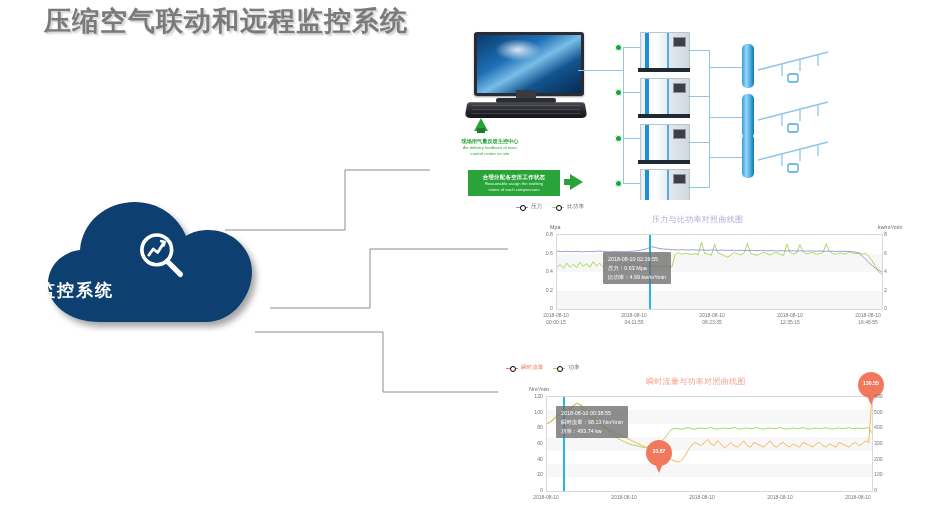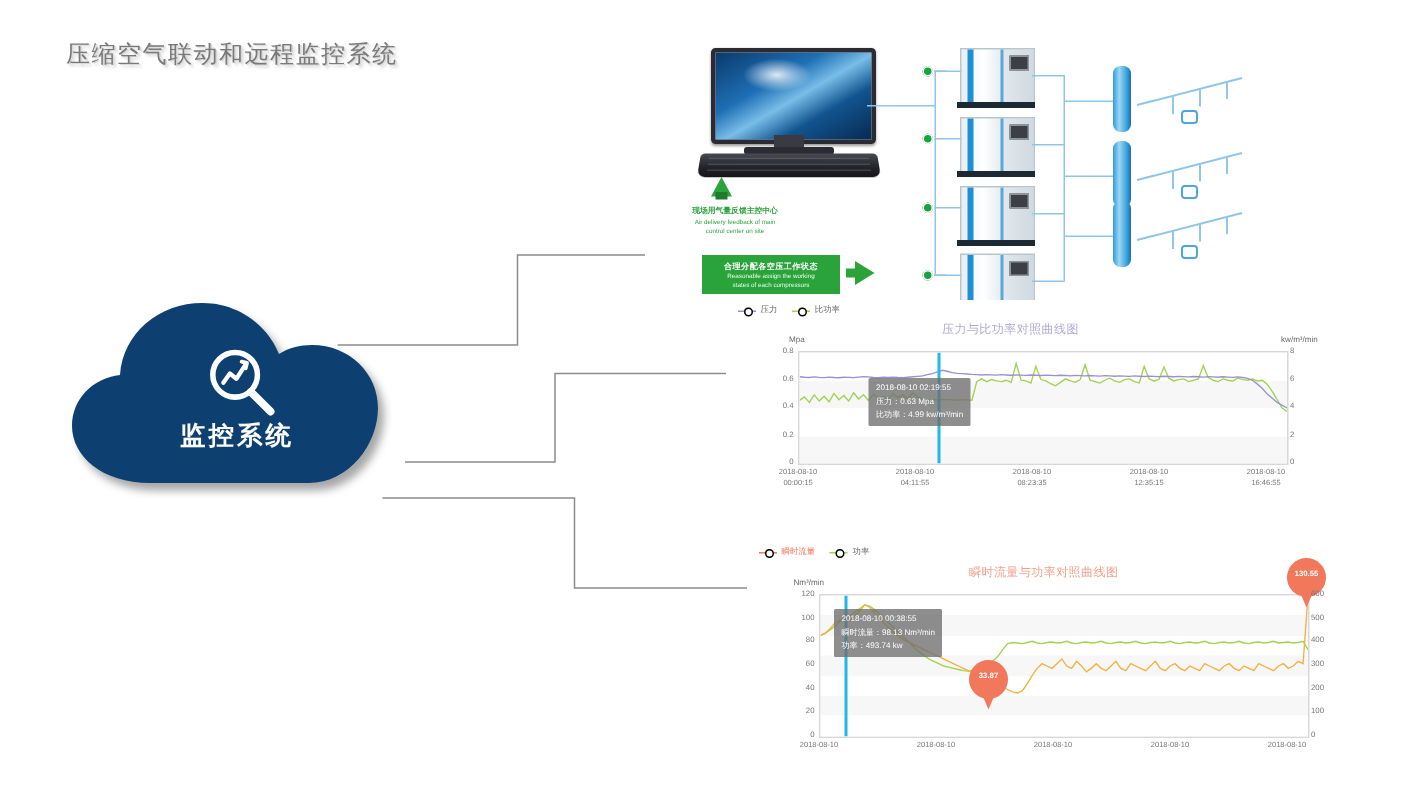--- a/index.html
+++ b/index.html
@@ -5,32 +5,32 @@
   html,body{margin:0;padding:0;}
   body{
     width:945px;height:529px;background:#ffffff;overflow:hidden;
     font-family:"Liberation Sans","DejaVu Sans",sans-serif;
     position:relative;
   }
   .slide{position:absolute;inset:0;}
 
   
   .title{
-    position:absolute;left:44px;top:26px;
-    font-size:16px;font-weight:normal;color:#7a7a7a;
+    position:absolute;left:44px;top:3px;
+    font-size:27px;font-weight:bold;color:#7a7a7a;
     letter-spacing:1px;
     text-shadow:1px 1px 0 #d9d9d9, 2px 2px 2px rgba(0,0,0,.18);
     white-space:nowrap;
   }
 
   
   .cloud-wrap{position:absolute;left:38px;top:192px;width:250px;height:140px;}
   .cloud-svg{position:absolute;left:0;top:0;}
   .cloud-label{
-    position:absolute;left:0;top:87px;width:240px;text-align:center;
+    position:absolute;left:0;top:87px;width:240px;
     color:#ffffff;font-size:17px;font-weight:bold;letter-spacing:2px;
   }
   .cloud-icon{position:absolute;left:96px;top:36px;width:56px;height:56px;}
 
   
   .conn{position:absolute;border-color:#8c8c8c;border-style:solid;border-width:0;}
 
   
   .diagram{position:absolute;left:430px;top:22px;width:515px;height:180px;}
   .monitor{position:absolute;left:36px;top:10px;width:120px;height:86px;}
@@ -252,21 +252,21 @@
         <rect x="32" y="94" width="10" height="8" rx="2" stroke="#4da6dd"></rect>
         <line x1="2" y1="130" x2="72" y2="112"></line>
         <line x1="26" y1="124" x2="26" y2="136"></line>
         <line x1="44" y1="119" x2="44" y2="131"></line>
         <line x1="62" y1="114" x2="62" y2="126"></line>
         <rect x="32" y="134" width="10" height="8" rx="2" stroke="#4da6dd"></rect>
       </g>
     </svg>
   </div>
 
-  <div class="chart-box" style="left:484px;top:200px;width:400px;height:135px;">
+  <div class="chart-box" style="left:508px;top:200px;width:400px;height:135px;">
 
     <div class="legend" style="left:8px;top:3px;">
       <div class="legend-item">
         <span class="lg-mark" style="--c: #9b8fd4; background: transparent;">
             <span style="position:absolute;left:0;top:2px;width:12px;height:1px;background:#9b8fd4"></span>
             <span style="position:absolute;left:4px;top:0px;width:3px;height:3px;border-radius:50%;background:#fff;border:1px solid #9b8fd4"></span>
           </span>
         <span style="color:#666;">压力</span>
       </div>
       <div class="legend-item">

